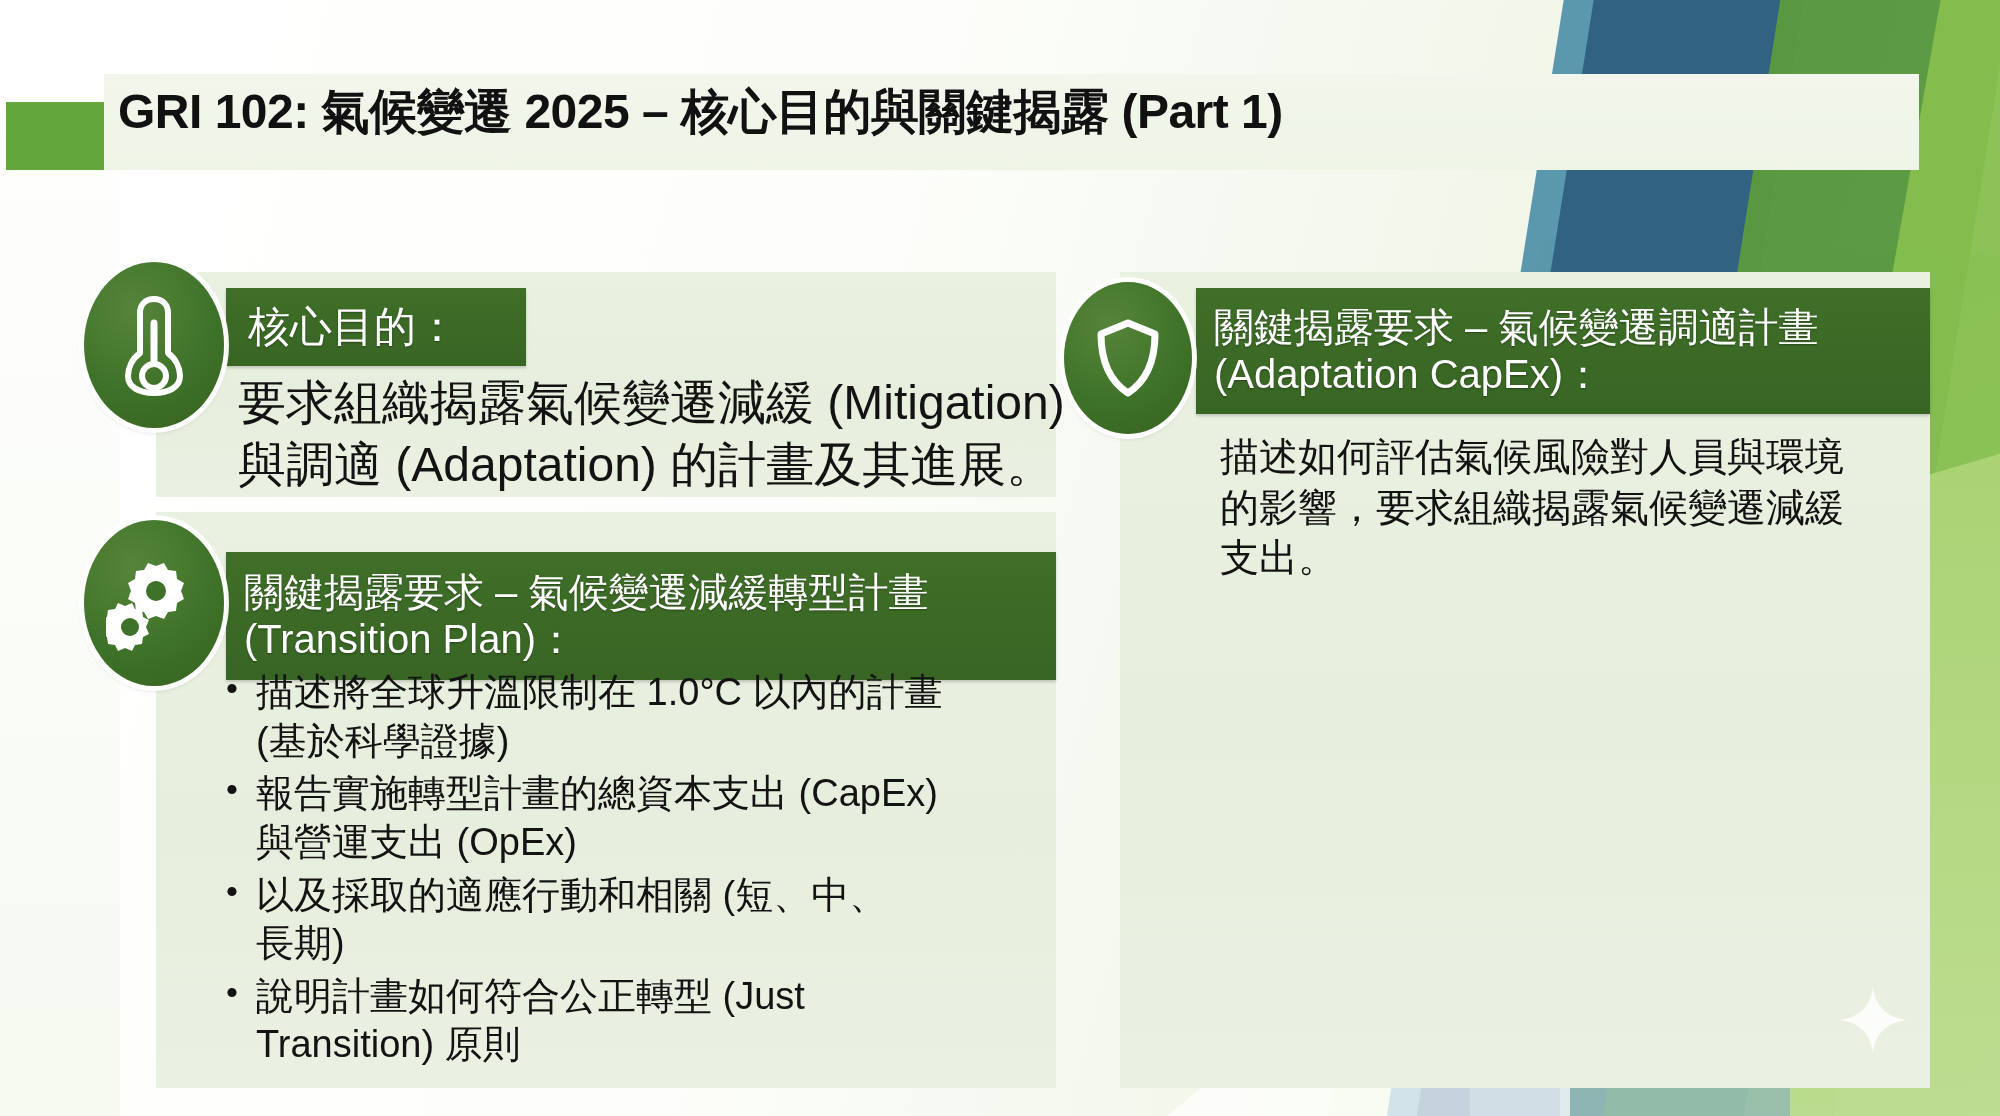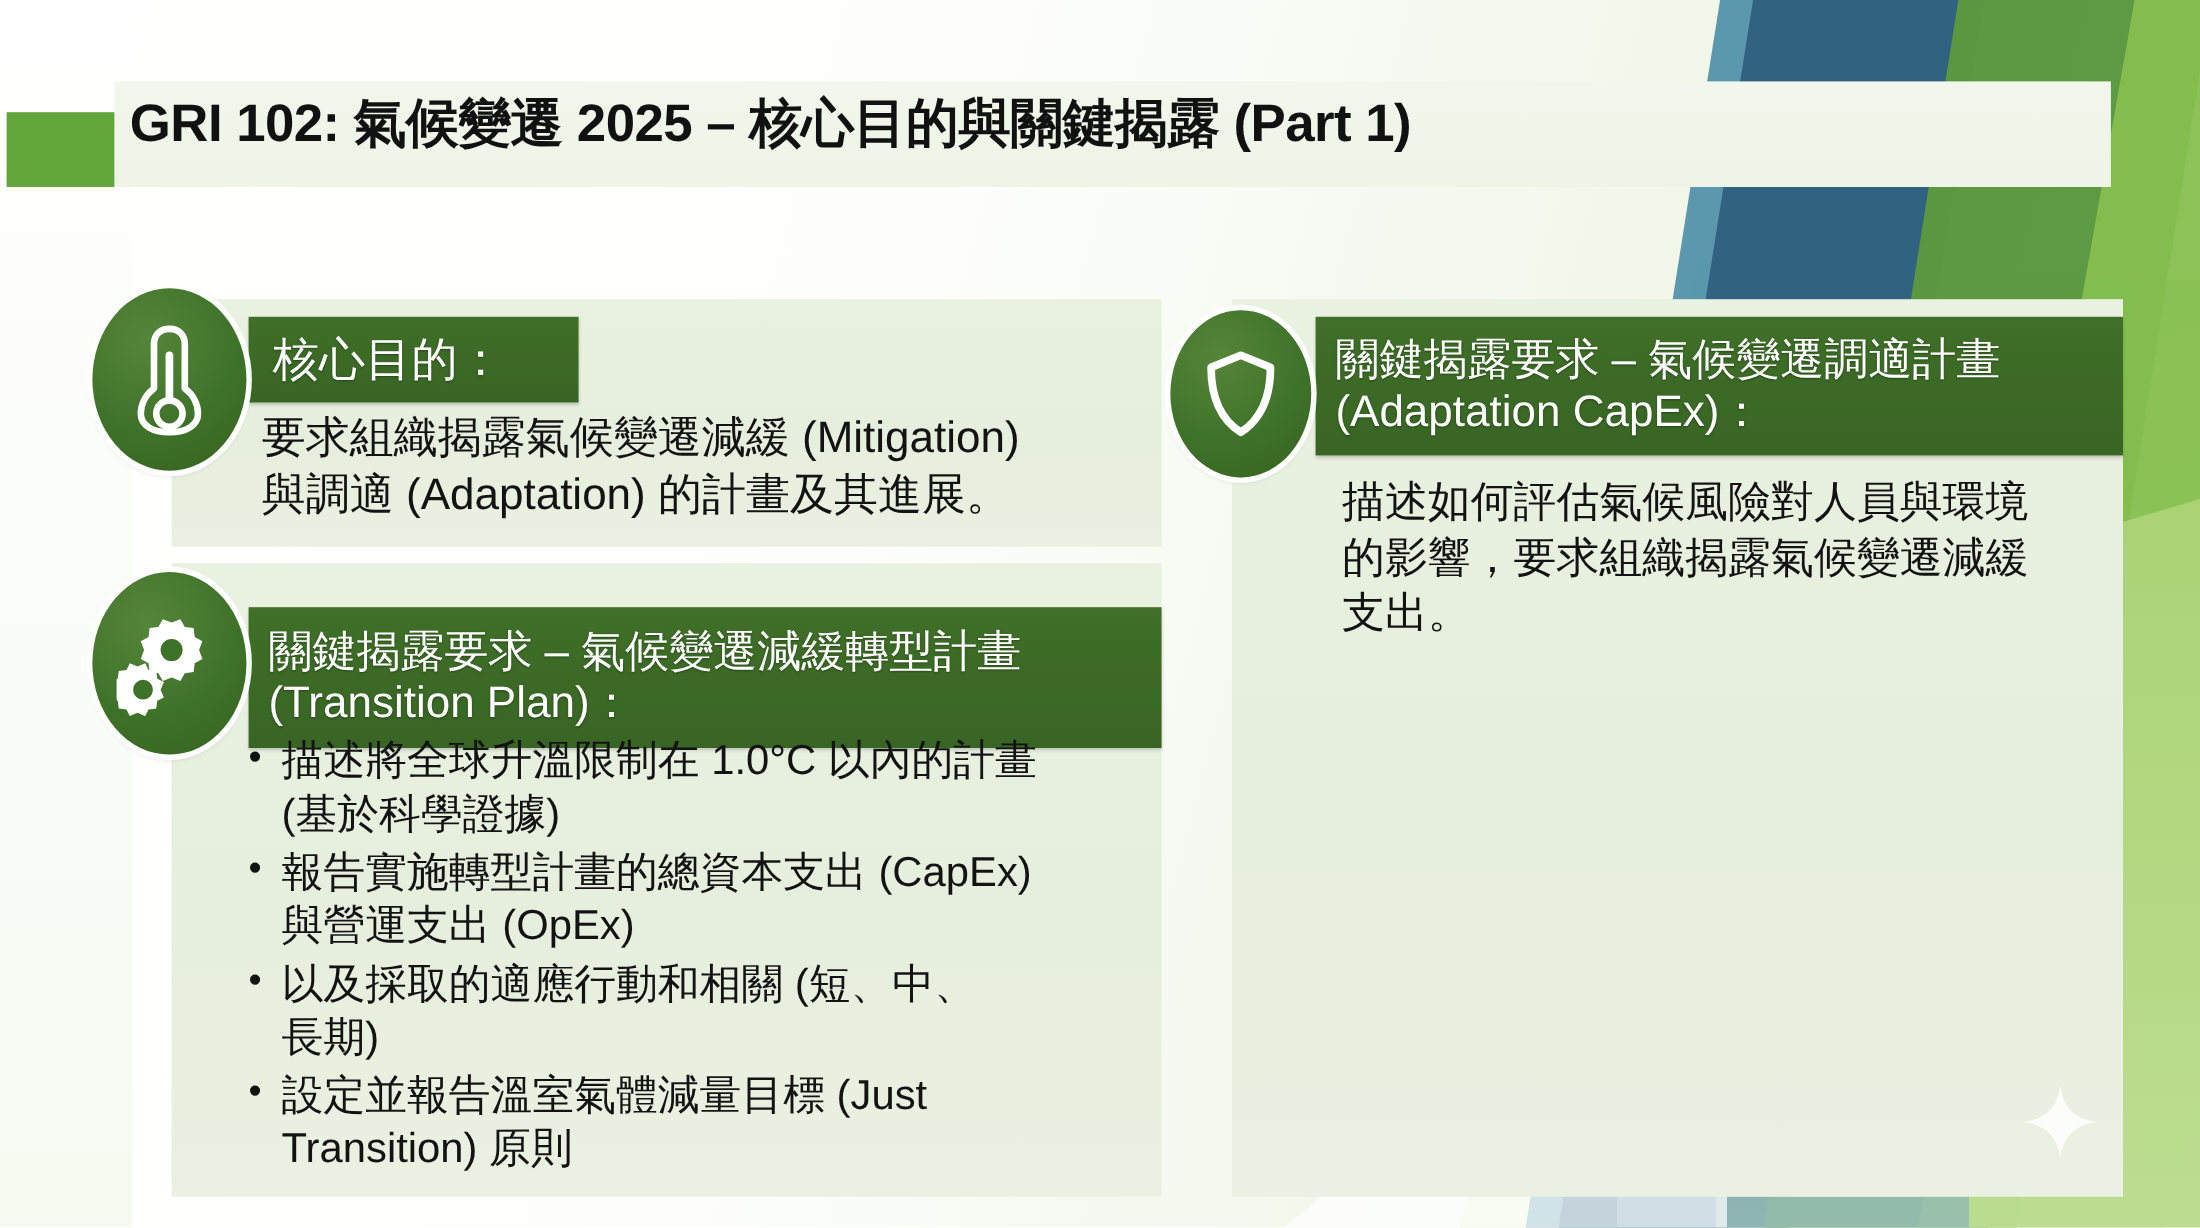--- a/index.html
+++ b/index.html
@@ -213,21 +213,21 @@
       <circle cx="30" cy="83" r="12" fill="none" stroke="#ffffff" stroke-width="6"></circle>
     </svg>
   </div>
 
   <div class="card-hdr" style="left:226px; top:288px; width:300px; height:78px; padding:0 22px;">
     <span class="hdr-inner" style="font-size:42px;">
       <span class="hdr-line">核心目的：</span>
     </span>
   </div>
 
-  <div class="body-text" style="left:238px; top:372px; width:810px; font-size:40px;">
+  <div class="body-text" style="left:238px; top:372px; width:810px; font-size:48px;">
     <span class="tline">要求組織揭露氣候變遷減緩 (Mitigation)</span>
     <span class="tline">與調適 (Adaptation) 的計畫及其進展。</span>
   </div>
 
   <div class="card" style="left:156px; top:512px; width:900px; height:576px;"></div>
 
   <div class="icon-circle" style="left:84px; top:520px; width:140px; height:166px;">
     <svg width="96" height="96" viewBox="0 0 96 96" aria-hidden="true">
       <g fill="#ffffff">
         <path d="M58 8 l4 7 8 1 1 8 7 4 -3 8 3 8 -7 4 -1 8 -8 1 -4 7 -8 -3 -8 3 -4 -7 -8 -1 -1 -8 -7 -4 3 -8 -3 -8 7 -4 1 -8 8 -1 4 -7 8 3 z"></path>
@@ -254,21 +254,21 @@
     </li>
     <li>
       <span class="bline">報告實施轉型計畫的總資本支出 (CapEx)</span>
       <span class="bline">與營運支出 (OpEx)</span>
     </li>
     <li>
       <span class="bline">以及採取的適應行動和相關 (短、中、</span>
       <span class="bline">長期)</span>
     </li>
     <li>
-      <span class="bline">設定並報告溫室氣體減量目標 (Just</span>
+      <span class="bline">說明計畫如何符合公正轉型 (Just</span>
       <span class="bline">Transition) 原則</span>
     </li>
   </ul>
 
   <div class="card" style="left:1120px; top:272px; width:810px; height:816px;"></div>
 
   <div class="icon-circle" style="left:1064px; top:282px; width:128px; height:152px;">
     <svg width="66" height="80" viewBox="0 0 66 80" aria-hidden="true">
       <path d="M33 5 L60 16 C60 44 50 64 33 75 C16 64 6 44 6 16 Z" fill="none" stroke="#ffffff" stroke-width="7" stroke-linejoin="round"></path>
       <path d="M33 19 L48 25 C48 44 42 56 33 63 C24 56 18 44 18 25 Z" fill="#ffffff" opacity="0.0"></path>

